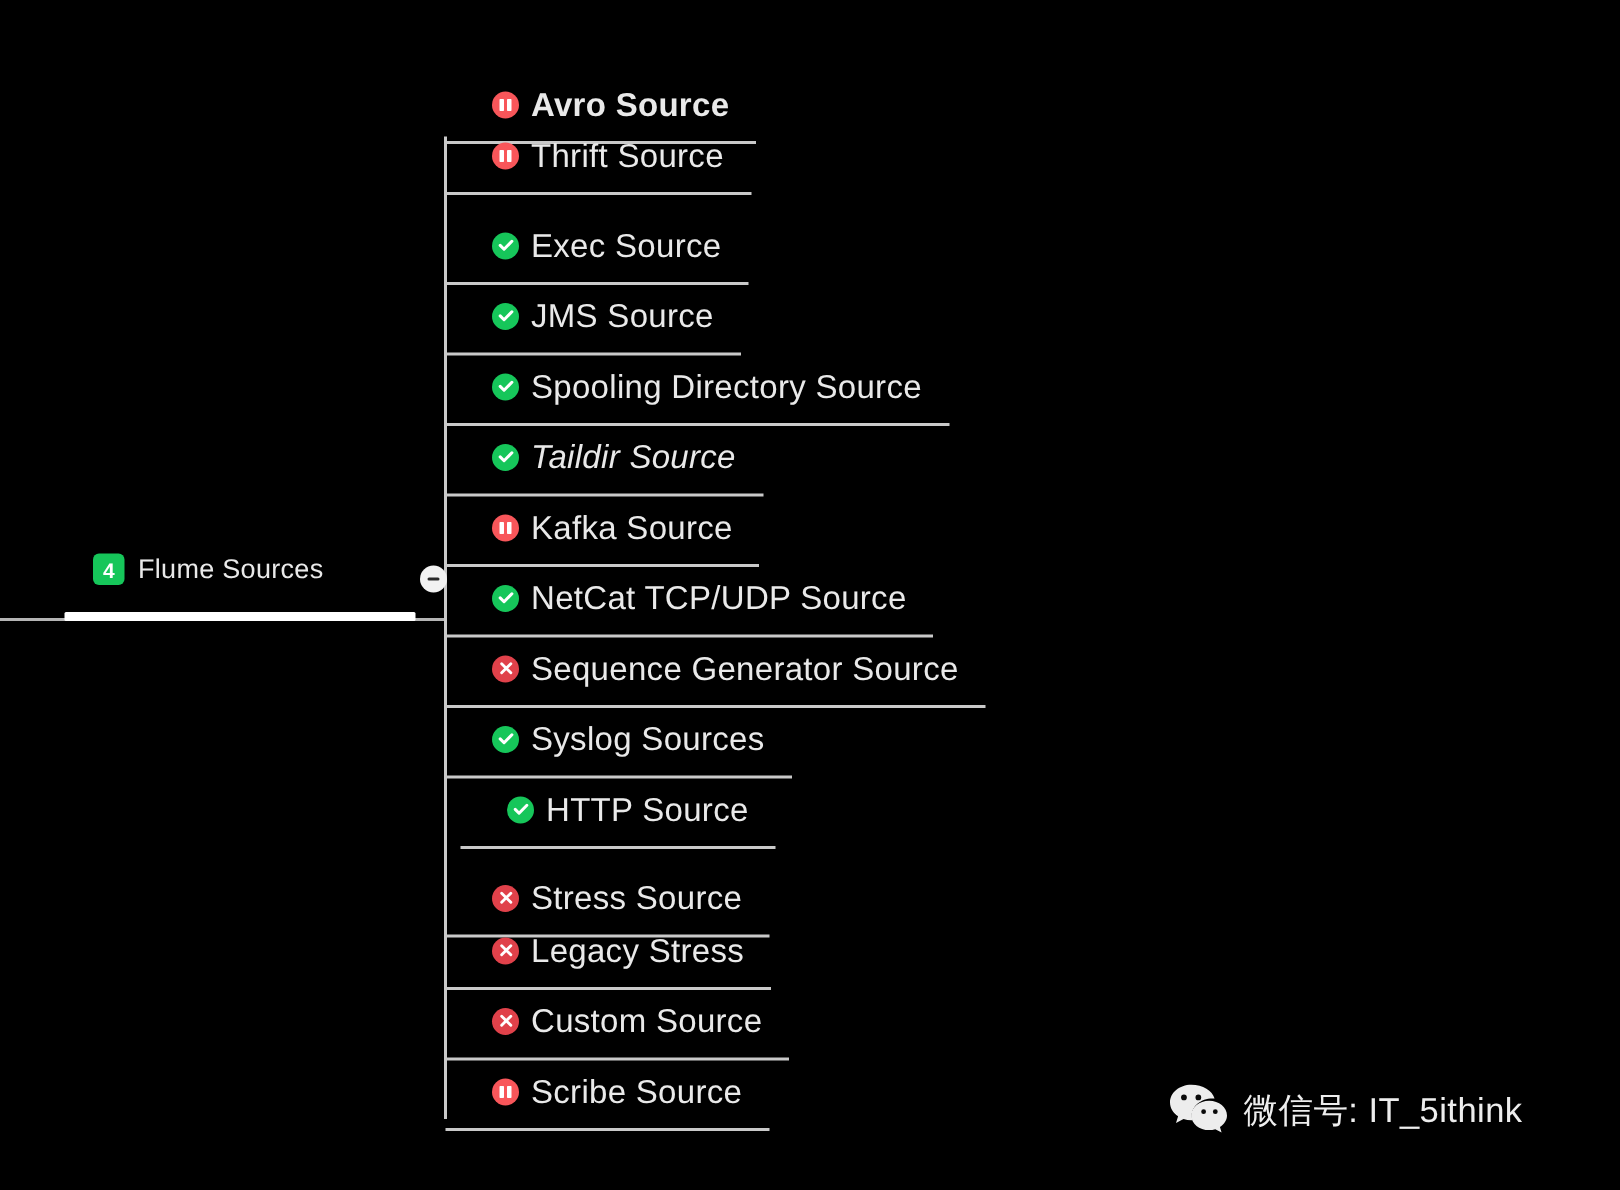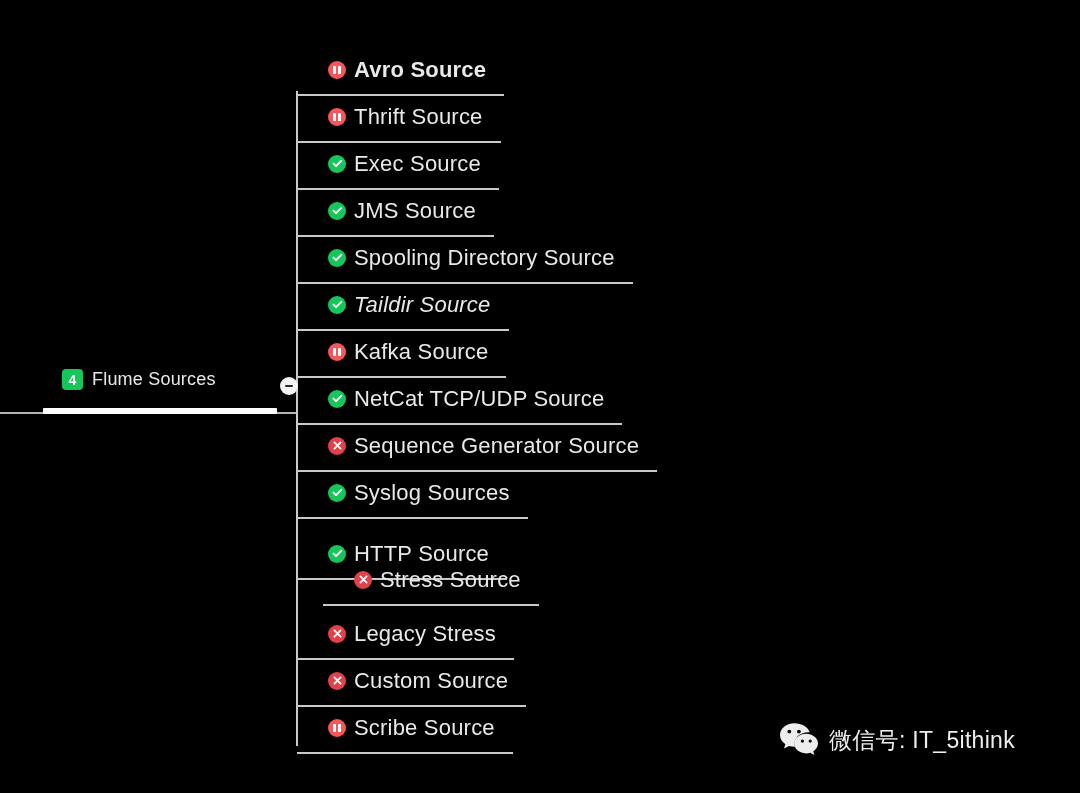--- a/index.html
+++ b/index.html
@@ -195,21 +195,21 @@
         <div class="child-inner">
           <span class="sicon pause">
             <span class="pause-bars">
               <i></i>
               <i></i>
             </span>
           </span>
           <span class="child-label">Avro Source</span>
         </div>
       </div>
-      <div class="child" style="top: 97px;">
+      <div class="child" style="top: 84px;">
         <div class="child-inner">
           <span class="sicon pause">
             <span class="pause-bars">
               <i></i>
               <i></i>
             </span>
           </span>
           <span class="child-label">Thrift Source</span>
         </div>
       </div>
@@ -287,31 +287,31 @@
       <div class="child" style="top: 473px;">
         <div class="child-inner">
           <span class="sicon check">
             <svg width="11" height="11" viewBox="0 0 12 12">
               <path d="M1.6 6.1 L4.4 8.9 L10.1 3.1" stroke="#ffffff" stroke-width="2.2" fill="none" stroke-linecap="round" stroke-linejoin="round"></path>
             </svg>
           </span>
           <span class="child-label">Syslog Sources</span>
         </div>
       </div>
-      <div class="child" style="top: 534px;">
+      <div class="child" style="top: 520px; margin-left: 10px;">
         <div class="child-inner">
           <span class="sicon check">
             <svg width="11" height="11" viewBox="0 0 12 12">
               <path d="M1.6 6.1 L4.4 8.9 L10.1 3.1" stroke="#ffffff" stroke-width="2.2" fill="none" stroke-linecap="round" stroke-linejoin="round"></path>
             </svg>
           </span>
           <span class="child-label">HTTP Source</span>
         </div>
       </div>
-      <div class="child" style="top: 560px; margin-left: 26px;">
+      <div class="child" style="top: 579px;">
         <div class="child-inner">
           <span class="sicon cross">
             <svg width="9" height="9" viewBox="0 0 10 10">
               <path d="M1.6 1.6 L8.4 8.4 M8.4 1.6 L1.6 8.4" stroke="#ffffff" stroke-width="2.1" stroke-linecap="round"></path>
             </svg>
           </span>
           <span class="child-label">Stress Source</span>
         </div>
       </div>
       <div class="child" style="top: 614px;">

